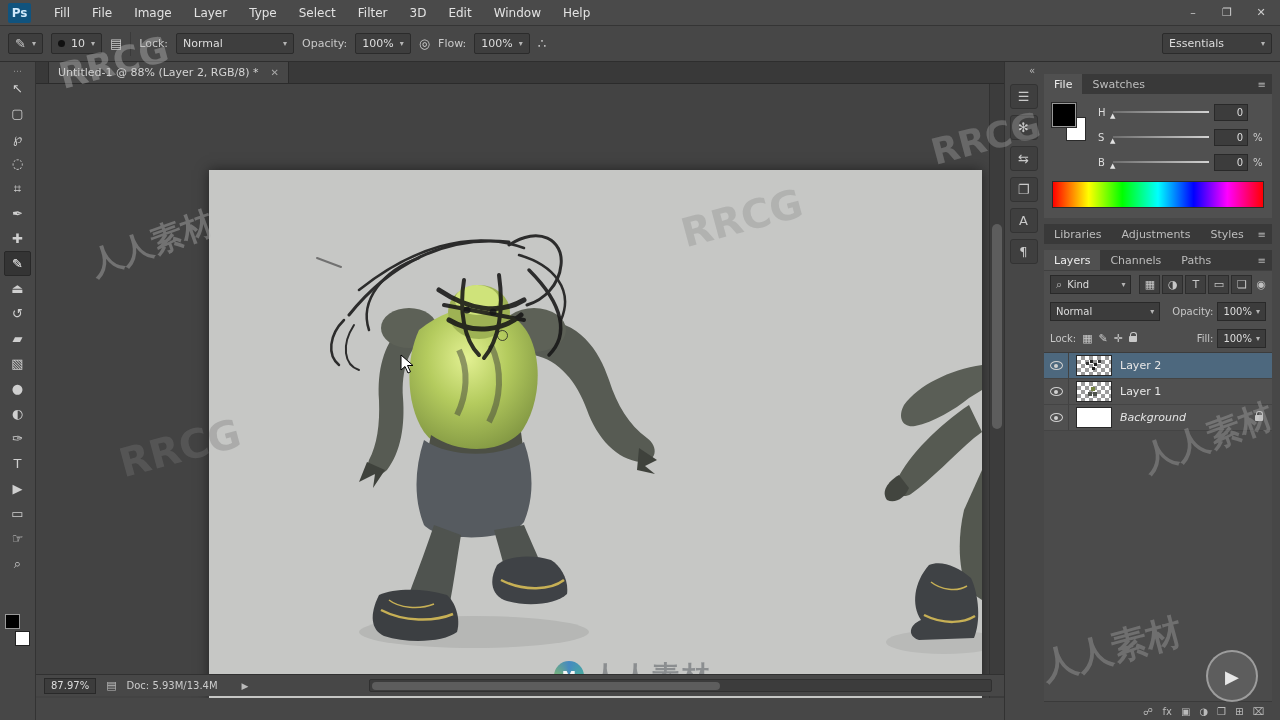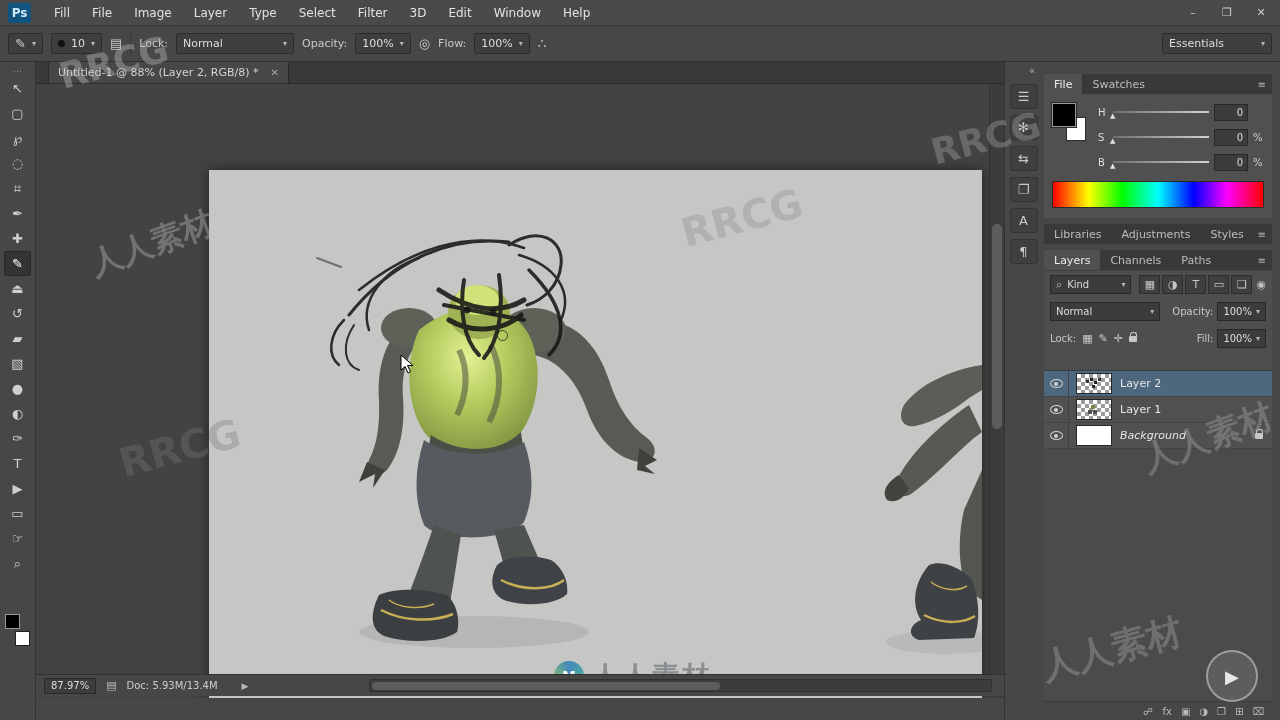--- a/index.html
+++ b/index.html
@@ -85,21 +85,21 @@
   .filter-icons{display:flex;gap:2px;margin-left:4px;}
   .ficon{width:21px;height:19px;background:#3f3f3f;border:1px solid #2d2d2d;display:flex;align-items:center;justify-content:center;font-size:11px;color:#c7c7c7;}
   .filter-toggle{margin-left:auto;color:#c0c0c0;font-size:11px;}
   .vsel{display:flex;align-items:center;gap:4px;background:#3c3c3c;border:1px solid #292929;height:19px;padding:0 5px;font-size:10px;color:#dddddd;}
   .blend{width:118px;justify-content:space-between;}
   .plabel{color:#c6c6c6;font-size:10px;}
   .lockicons{display:flex;gap:6px;align-items:center;margin-left:2px;}
   .lkicon{font-size:11px;color:#c9c9c9;}
   .padlock{width:8px;height:6px;background:#c8c8c8;border-radius:1px;position:relative;display:inline-block;}
   .padlock::before{content:"";position:absolute;top:-4px;left:1px;width:5px;height:4px;border:1px solid #c8c8c8;border-bottom:none;border-radius:3px 3px 0 0;}
-  .layers-list{border-top:1px solid #3c3c3c;margin-top:18px;}
+  .layers-list{border-top:1px solid #3c3c3c;}
   .layer-row{height:26px;display:flex;align-items:center;background:#505050;border-bottom:1px solid #444444;}
   .layer-row.selected{background:#4d687e;}
   .eye-cell{width:25px;height:100%;border-right:1px solid #424242;display:flex;align-items:center;justify-content:center;}
   .eye{width:13px;height:9px;border:1px solid #d0d0d0;border-radius:50%;position:relative;}
   .eye::after{content:"";position:absolute;width:4px;height:4px;background:#d0d0d0;border-radius:50%;top:1.5px;left:3.5px;}
   .thumb-box{width:36px;height:21px;margin:0 8px 0 7px;border:1px solid #282828;position:relative;background:#ffffff;}
   .checker{background-image:linear-gradient(45deg,#9b9b9b 25%,transparent 25%,transparent 75%,#9b9b9b 75%),linear-gradient(45deg,#9b9b9b 25%,transparent 25%,transparent 75%,#9b9b9b 75%);background-size:8px 8px;background-position:0 0,4px 4px;background-color:#ffffff;}
   .thumb-l2::after{content:"";position:absolute;left:13px;top:4px;width:3px;height:3px;background:#222222;box-shadow:4px 3px 0 #222222,8px 0 0 #333333,-4px 2px 0 #333333,2px 7px 0 #222222;}
   .thumb-l1::after{content:"";position:absolute;left:14px;top:5px;width:4px;height:4px;background:#75833f;box-shadow:2px 5px 0 #4e524c,-3px 5px 0 #4e524c;}
   .layer-name{font-size:11px;color:#e6e6e6;}

